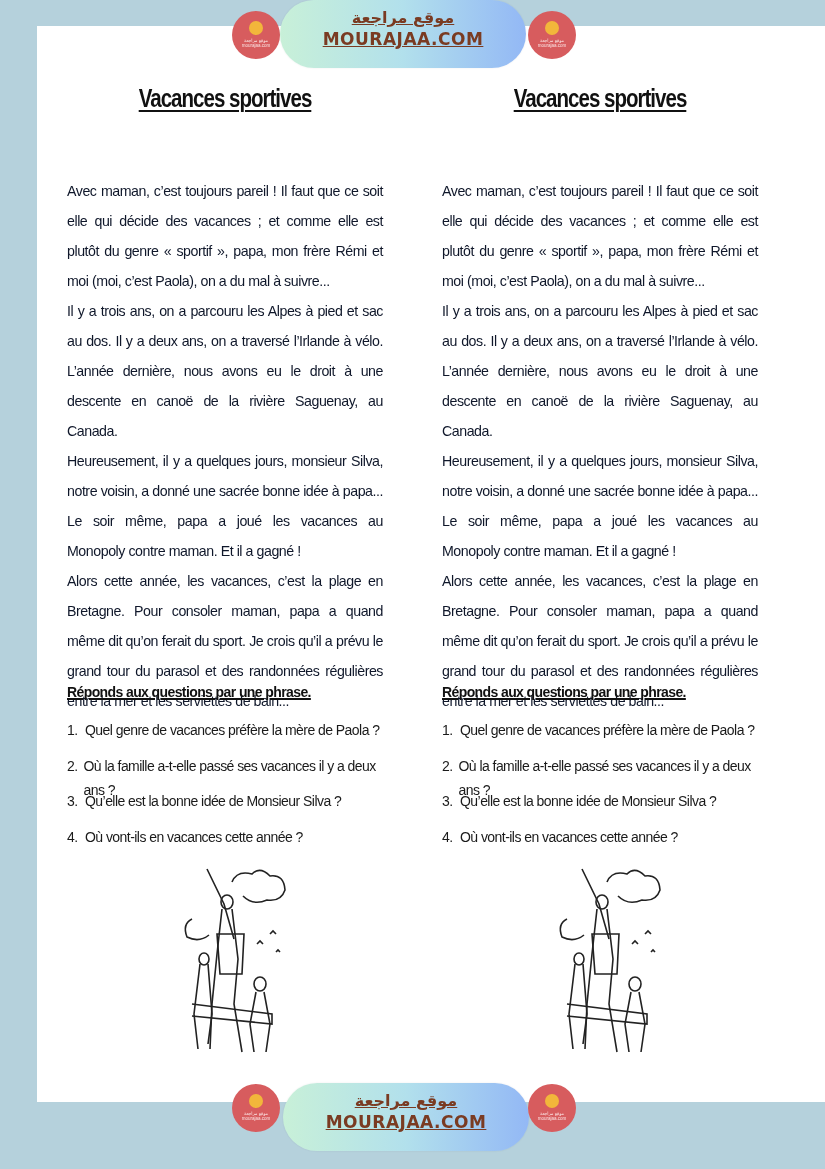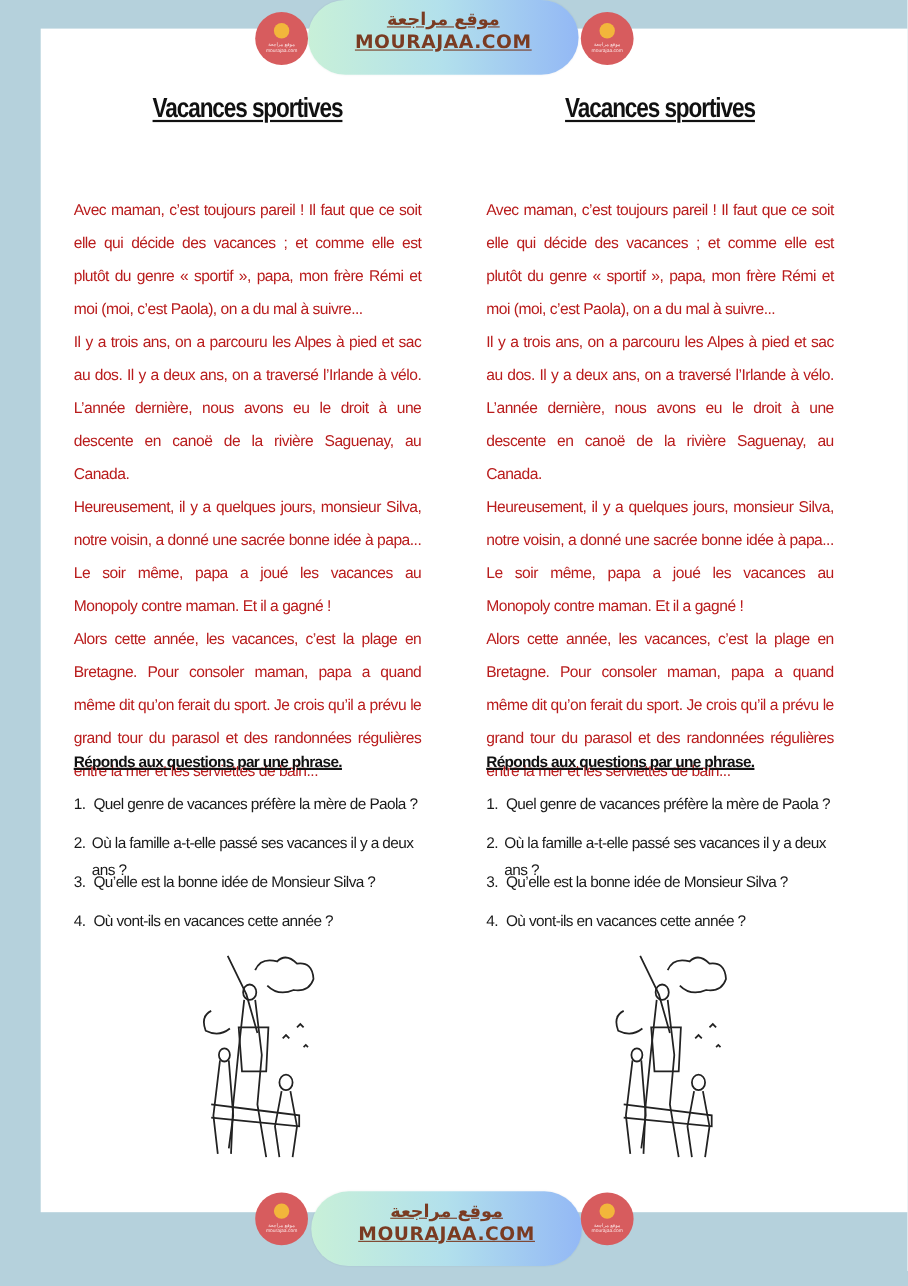--- a/index.html
+++ b/index.html
@@ -19,21 +19,21 @@
   .col.right { left: 405px; }
   .title {
     position: absolute; top: 58px; left: 0; width: 316px; text-align: center;
     font-family: "Liberation Sans", sans-serif; font-weight: bold;
     font-size: 25px; letter-spacing: -1.2px; color: #111;
     transform: scaleX(0.82); transform-origin: center;
   }
   .title span { text-decoration: underline; text-decoration-thickness: 2px; text-underline-offset: 3px; }
   .text {
     position: absolute; top: 150px; left: 0; width: 316px;
-    font-size: 14.2px; line-height: 30px; color: #b91c1c; text-align: justify;
+    font-size: 14.2px; line-height: 30px; color: #0f172a; text-align: justify;
     letter-spacing: -0.45px;
   }
   .text p { margin: 0; }
   .qhead {
     position: absolute; top: 658px; left: 0;
     font-weight: bold; font-size: 14px; letter-spacing: -0.6px; color: #111;
     text-decoration: underline; text-decoration-thickness: 2px;
   }
   .qlist {
     position: absolute; top: 692px; left: 0; width: 316px; margin: 0; padding: 0; list-style: none;

